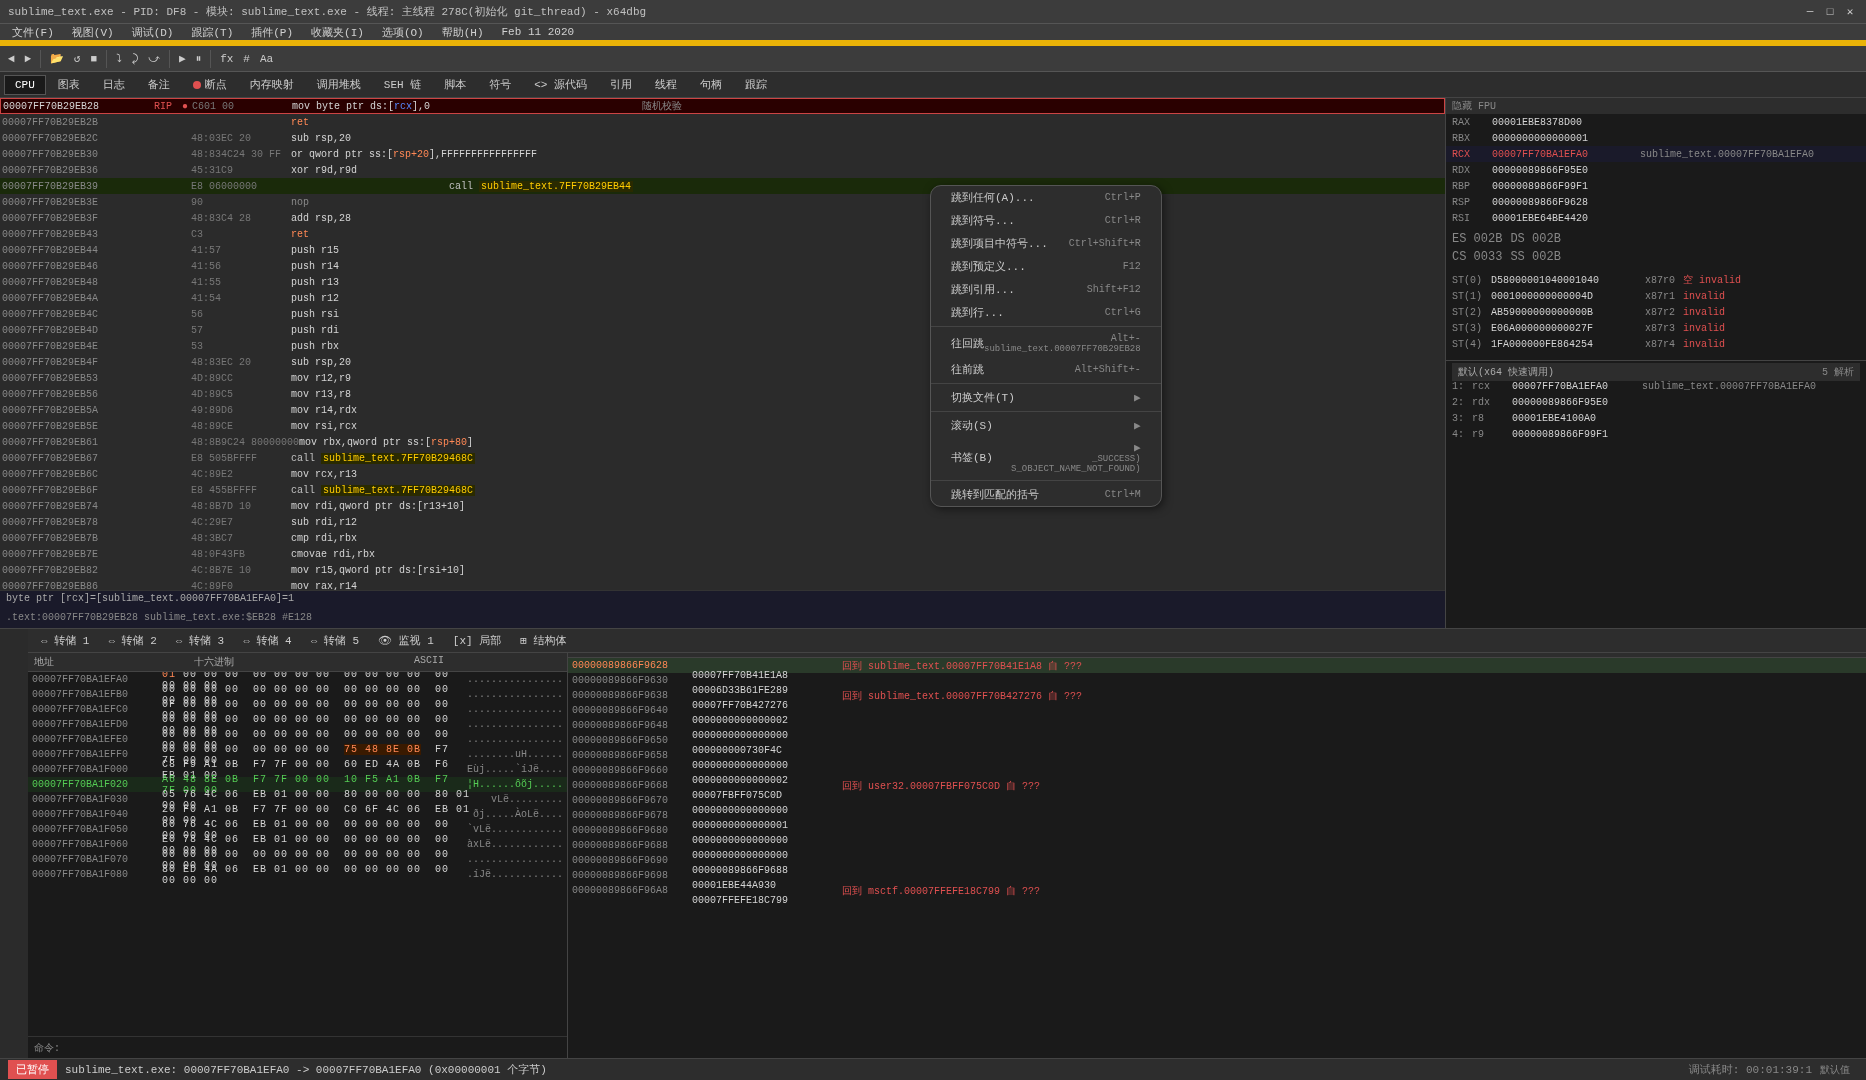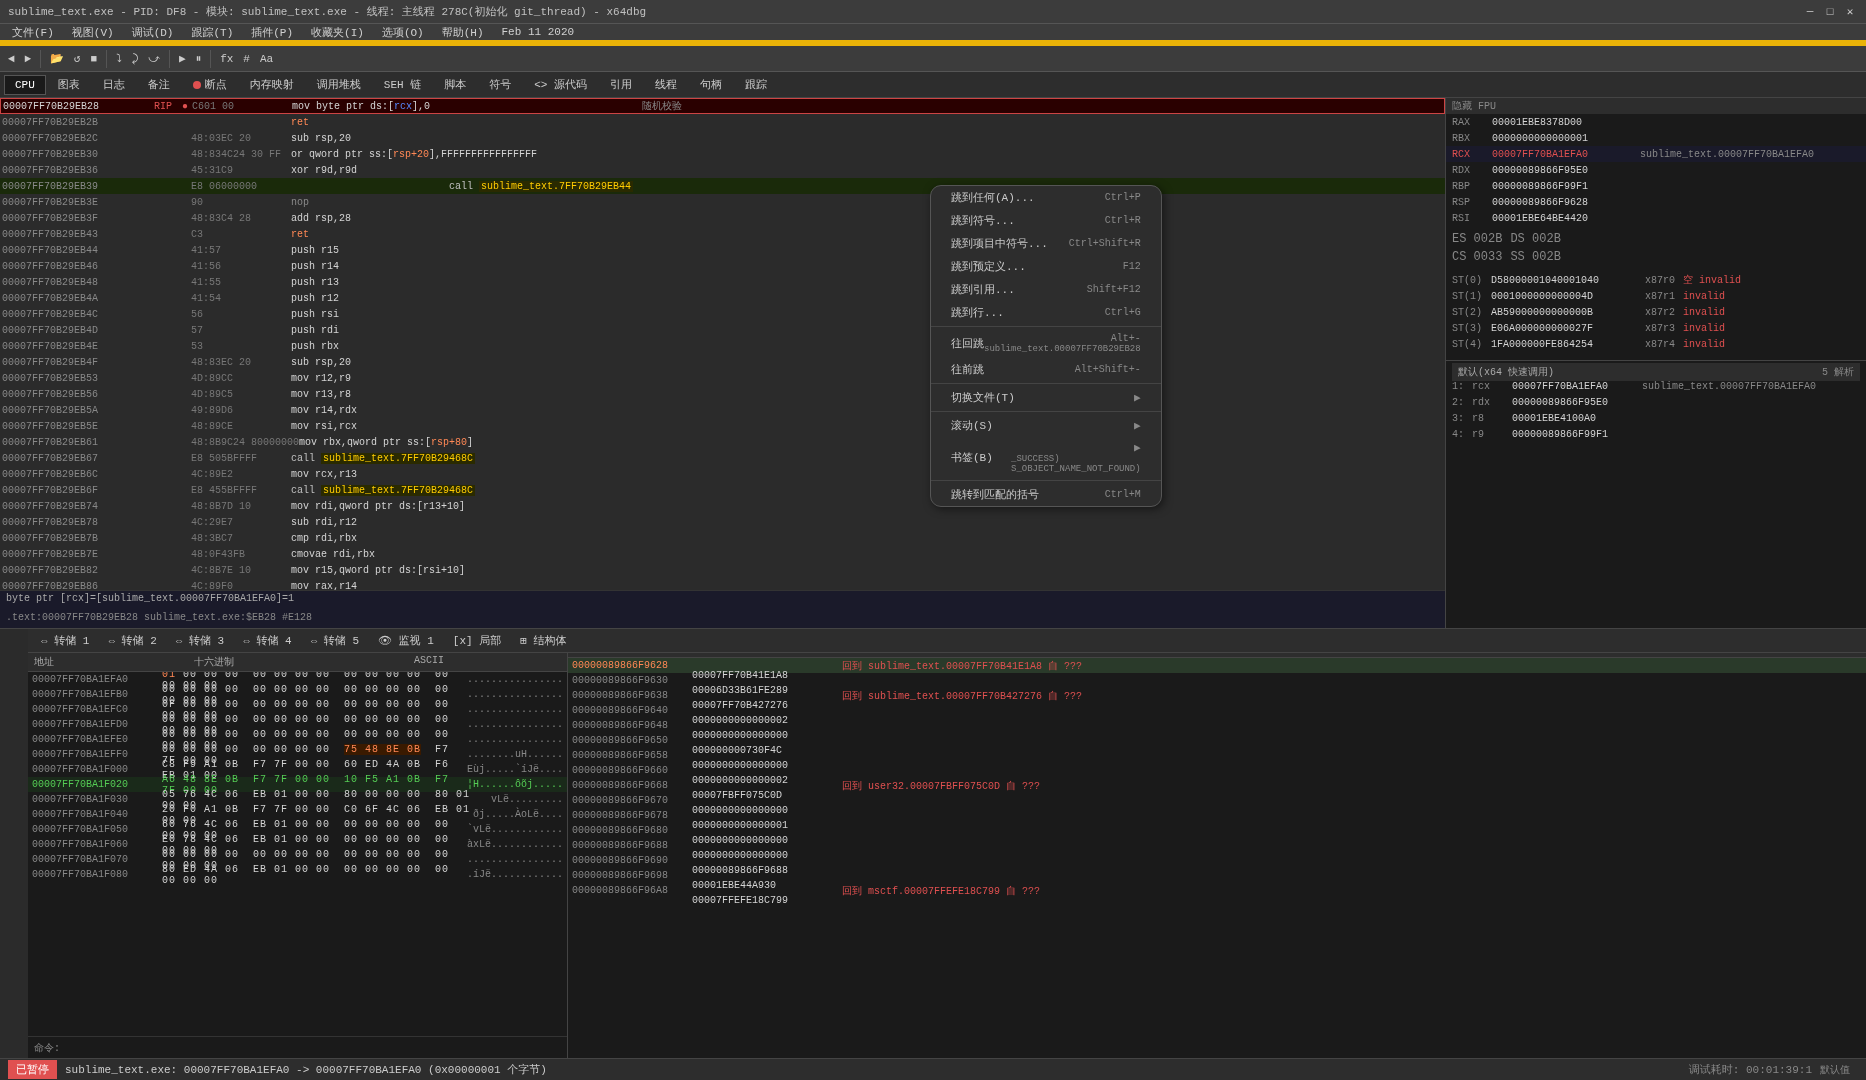--- a/index.html
+++ b/index.html
@@ -597,21 +597,21 @@
     </div>
   <div class="ctx-sep"></div>
   <div class="ctx-item">
       <span>滚动(S)</span>
       <span class="ctx-submenu">▶</span>
     </div>
   <div class="ctx-item">
     <span>书签(B)</span>
     <span style="display:flex; flex-direction:column; align-items:flex-end;">
       <span class="ctx-submenu">▶</span>
-      <span style="color:#888; font-size:9px; ">_SUCCESS)<br>S_OBJECT_NAME_NOT_FOUND)</span>
+      <span style="color:#888; font-size:9px; text-align:right;">_SUCCESS)<br>S_OBJECT_NAME_NOT_FOUND)</span>
     </span>
   </div>
   <div class="ctx-sep"></div>
   <div class="ctx-item">
       <span>跳转到匹配的括号</span>
       <span class="ctx-shortcut">Ctrl+M</span>
     </div>
 </div>
 
 <div id="bottom-area" style="height: 430px; display:flex; flex-direction:column; border-top:1px solid #444;">

